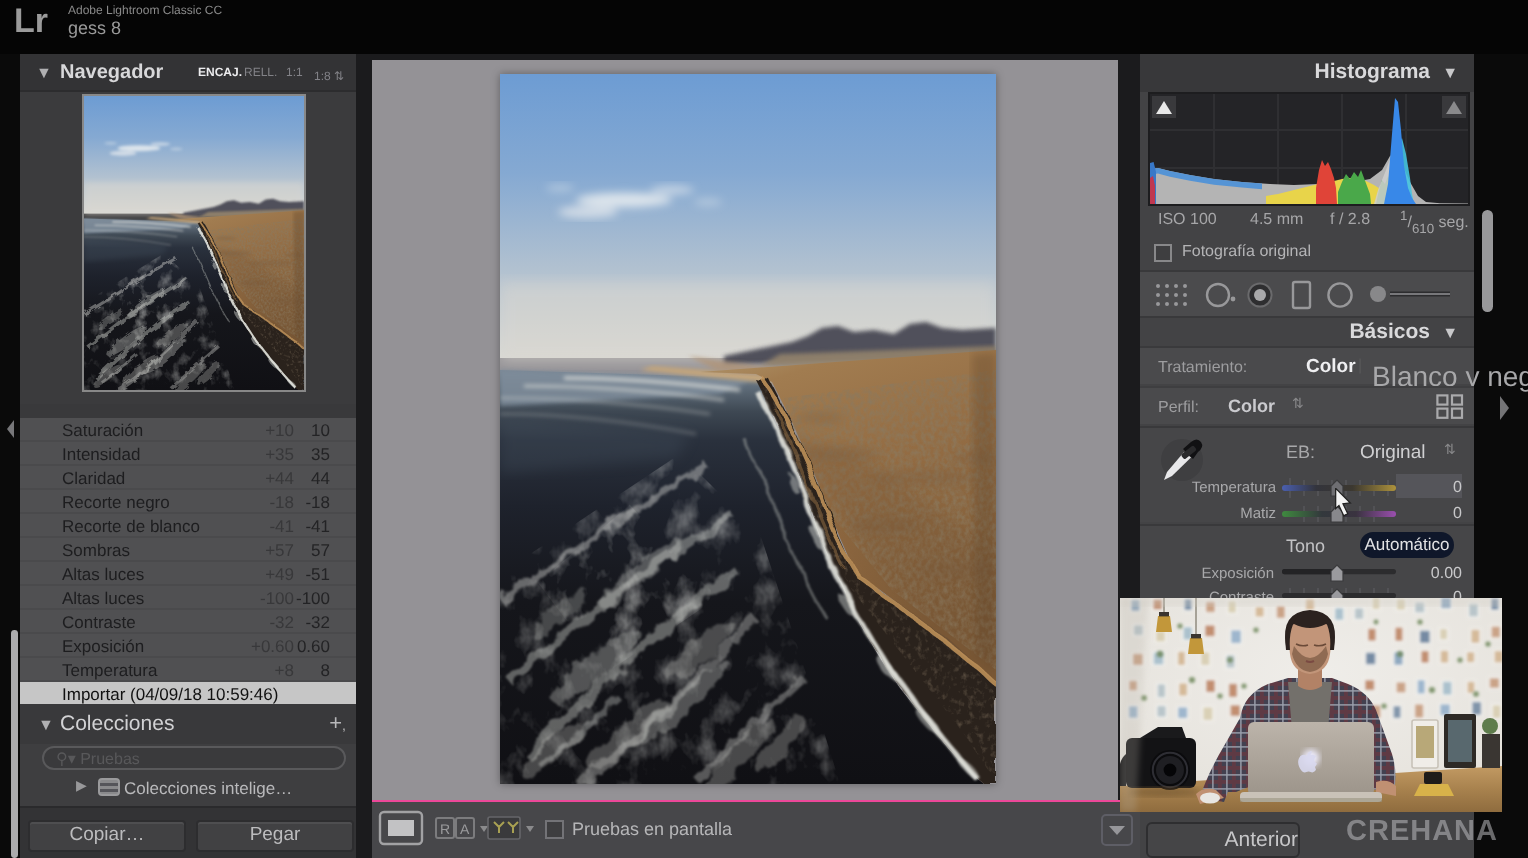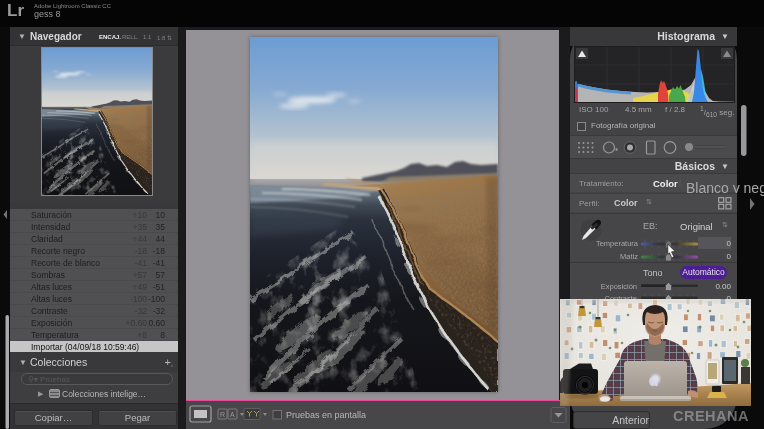--- a/index.html
+++ b/index.html
@@ -34,21 +34,21 @@
 #smartrow { position:absolute; left:0; top:15px; width:168px; height:14px; color:#b9b9bb; font-size:8.5px; line-height:14px;padding-left:41px;}
 #lbtns { position:absolute; left:0; top:376px; width:168px; height:26px; background:#333335; border-top:1px solid #2a2a2c;}
 .lbtn { position:absolute; top:6px; width:79px; height:16px; background:#414143; border:1px solid #2d2d2f; border-radius:2px; color:#bcbcbe; font-size:9.5px; text-align:center; line-height:14px; box-shadow: inset 0 1px 0 rgba(255,255,255,0.07); }
 
 
 #canvas { position:absolute; left:186px; top:30px; width:373px; height:370px; background:#949296; }
 #photo { position:absolute; left:64px; top:7px; width:248px; height:355px; box-shadow:0 0 4px rgba(0,0,0,0.35); }
 #ctoolbar { position:absolute; left:186px; top:400px; width:384px; height:29px; background:#47474a; border-top:1px solid #ec4899; }
 
 
-#rightpanel { position:absolute; left:570px; top:27px; width:167px; height:402px; background:#434345;border-radius:32px; }
+#rightpanel { position:absolute; left:570px; top:27px; width:167px; height:402px; background:#434345; }
 #histohdr { position:absolute; left:0; top:0; width:167px; height:19px; background:#38383a; }
 .panhdrtxt { color:#d9d9db; font-size:10.5px; font-weight:bold; }
 #histobox { position:absolute; left:4px; top:19px; width:161px; height:57px; background:#262628; border:1px solid #1d1d1f; }
 #isorow { position:absolute; left:0; top:78px; width:167px; height:14px; color:#a6a6a8; font-size:8px; }
 #fotorow { position:absolute; left:0; top:93px; width:194px; height:14px; color:#b4b4b6; font-size:8px; }
 #toolsrow { position:absolute; left:0; top:108px; width:167px; height:24px; background:#4b4b4d; border-top:1px solid #39393b; border-bottom:1px solid #39393b; }
 #basicoshdr { position:absolute; left:0; top:133px; width:167px; height:13px; }
 #tratrow { position:absolute; left:0; top:146px; width:167px; height:19px; background:#4a4a4c; border-top:1px solid #3a3a3c; color:#9d9d9f; font-size:8px; }
 #perfilrow { position:absolute; left:0; top:166px; width:167px; height:19px; background:#4a4a4c; border-top:1px solid #3e3e40; color:#9d9d9f; font-size:8px; }
 #ebblock { position:absolute; left:0; top:186px; width:167px; height:48px; background:#464648; border-top:1px solid #39393b; color:#a8a8aa; font-size:7.5px;}
@@ -489,21 +489,21 @@
         </g>
         <rect x="0" y="3.5" width="57" height="3" rx="1.5" fill="url(#matizg)"></rect>
         <path d="M24.5,9 L24.5,4 L27.5,1 L30.5,4 L30.5,9 Z" fill="#88888c" stroke="#3a3a3c" stroke-width="0.6"></path>
       </svg>
       <svg width="11" height="15" viewBox="0 0 12 16" style="position:absolute;left:96px;top:30px;z-index:5;">
         <path d="M2,0 L10,8 L6,8.4 L8.6,13.8 L6.4,15 L3.8,9.4 L2,11 Z" fill="#f4f4f4" stroke="#222" stroke-width="0.7"></path>
       </svg>
     </div>
     <div id="tonoblock">
       <span style="position:absolute;left:73px;top:5px;color:#c2c2c4;font-size:9px;">Tono</span>
-      <span style="position:absolute;left:110px;top:3px;width:47px;height:13px;background:#4c1d95;border-radius:7px;color:#e2e2e4;text-align:center;line-height:13px;font-size:8.5px;">Automático</span>
+      <span style="position:absolute;left:110px;top:3px;width:47px;height:13px;background:#0f172a;border-radius:7px;color:#e2e2e4;text-align:center;line-height:13px;font-size:8.5px;">Automático</span>
       <span style="position:absolute;left:0;width:67px;top:19px;text-align:right;">Exposición</span>
       <span style="position:absolute;left:0;width:67px;top:31px;text-align:right;">Contraste</span>
       <span style="position:absolute;right:6px;top:19px;color:#c8c8ca;font-size:8px;">0.00</span>
       <span style="position:absolute;right:6px;top:31px;color:#c8c8ca;font-size:8px;">0</span>
       <svg width="60" height="10" viewBox="0 0 60 10" style="position:absolute;left:71px;top:18px;">
         <rect x="0" y="3.5" width="57" height="2.6" rx="1.3" fill="#2c2c2e"></rect>
         <rect x="0" y="3.5" width="27" height="2.6" rx="1.3" fill="#232325"></rect>
         <path d="M24.5,9.5 L24.5,4.5 L27.5,1.5 L30.5,4.5 L30.5,9.5 Z" fill="#9a9a9e" stroke="#3a3a3c" stroke-width="0.6"></path>
       </svg>
       <svg width="60" height="10" viewBox="0 0 60 10" style="position:absolute;left:71px;top:30px;">

